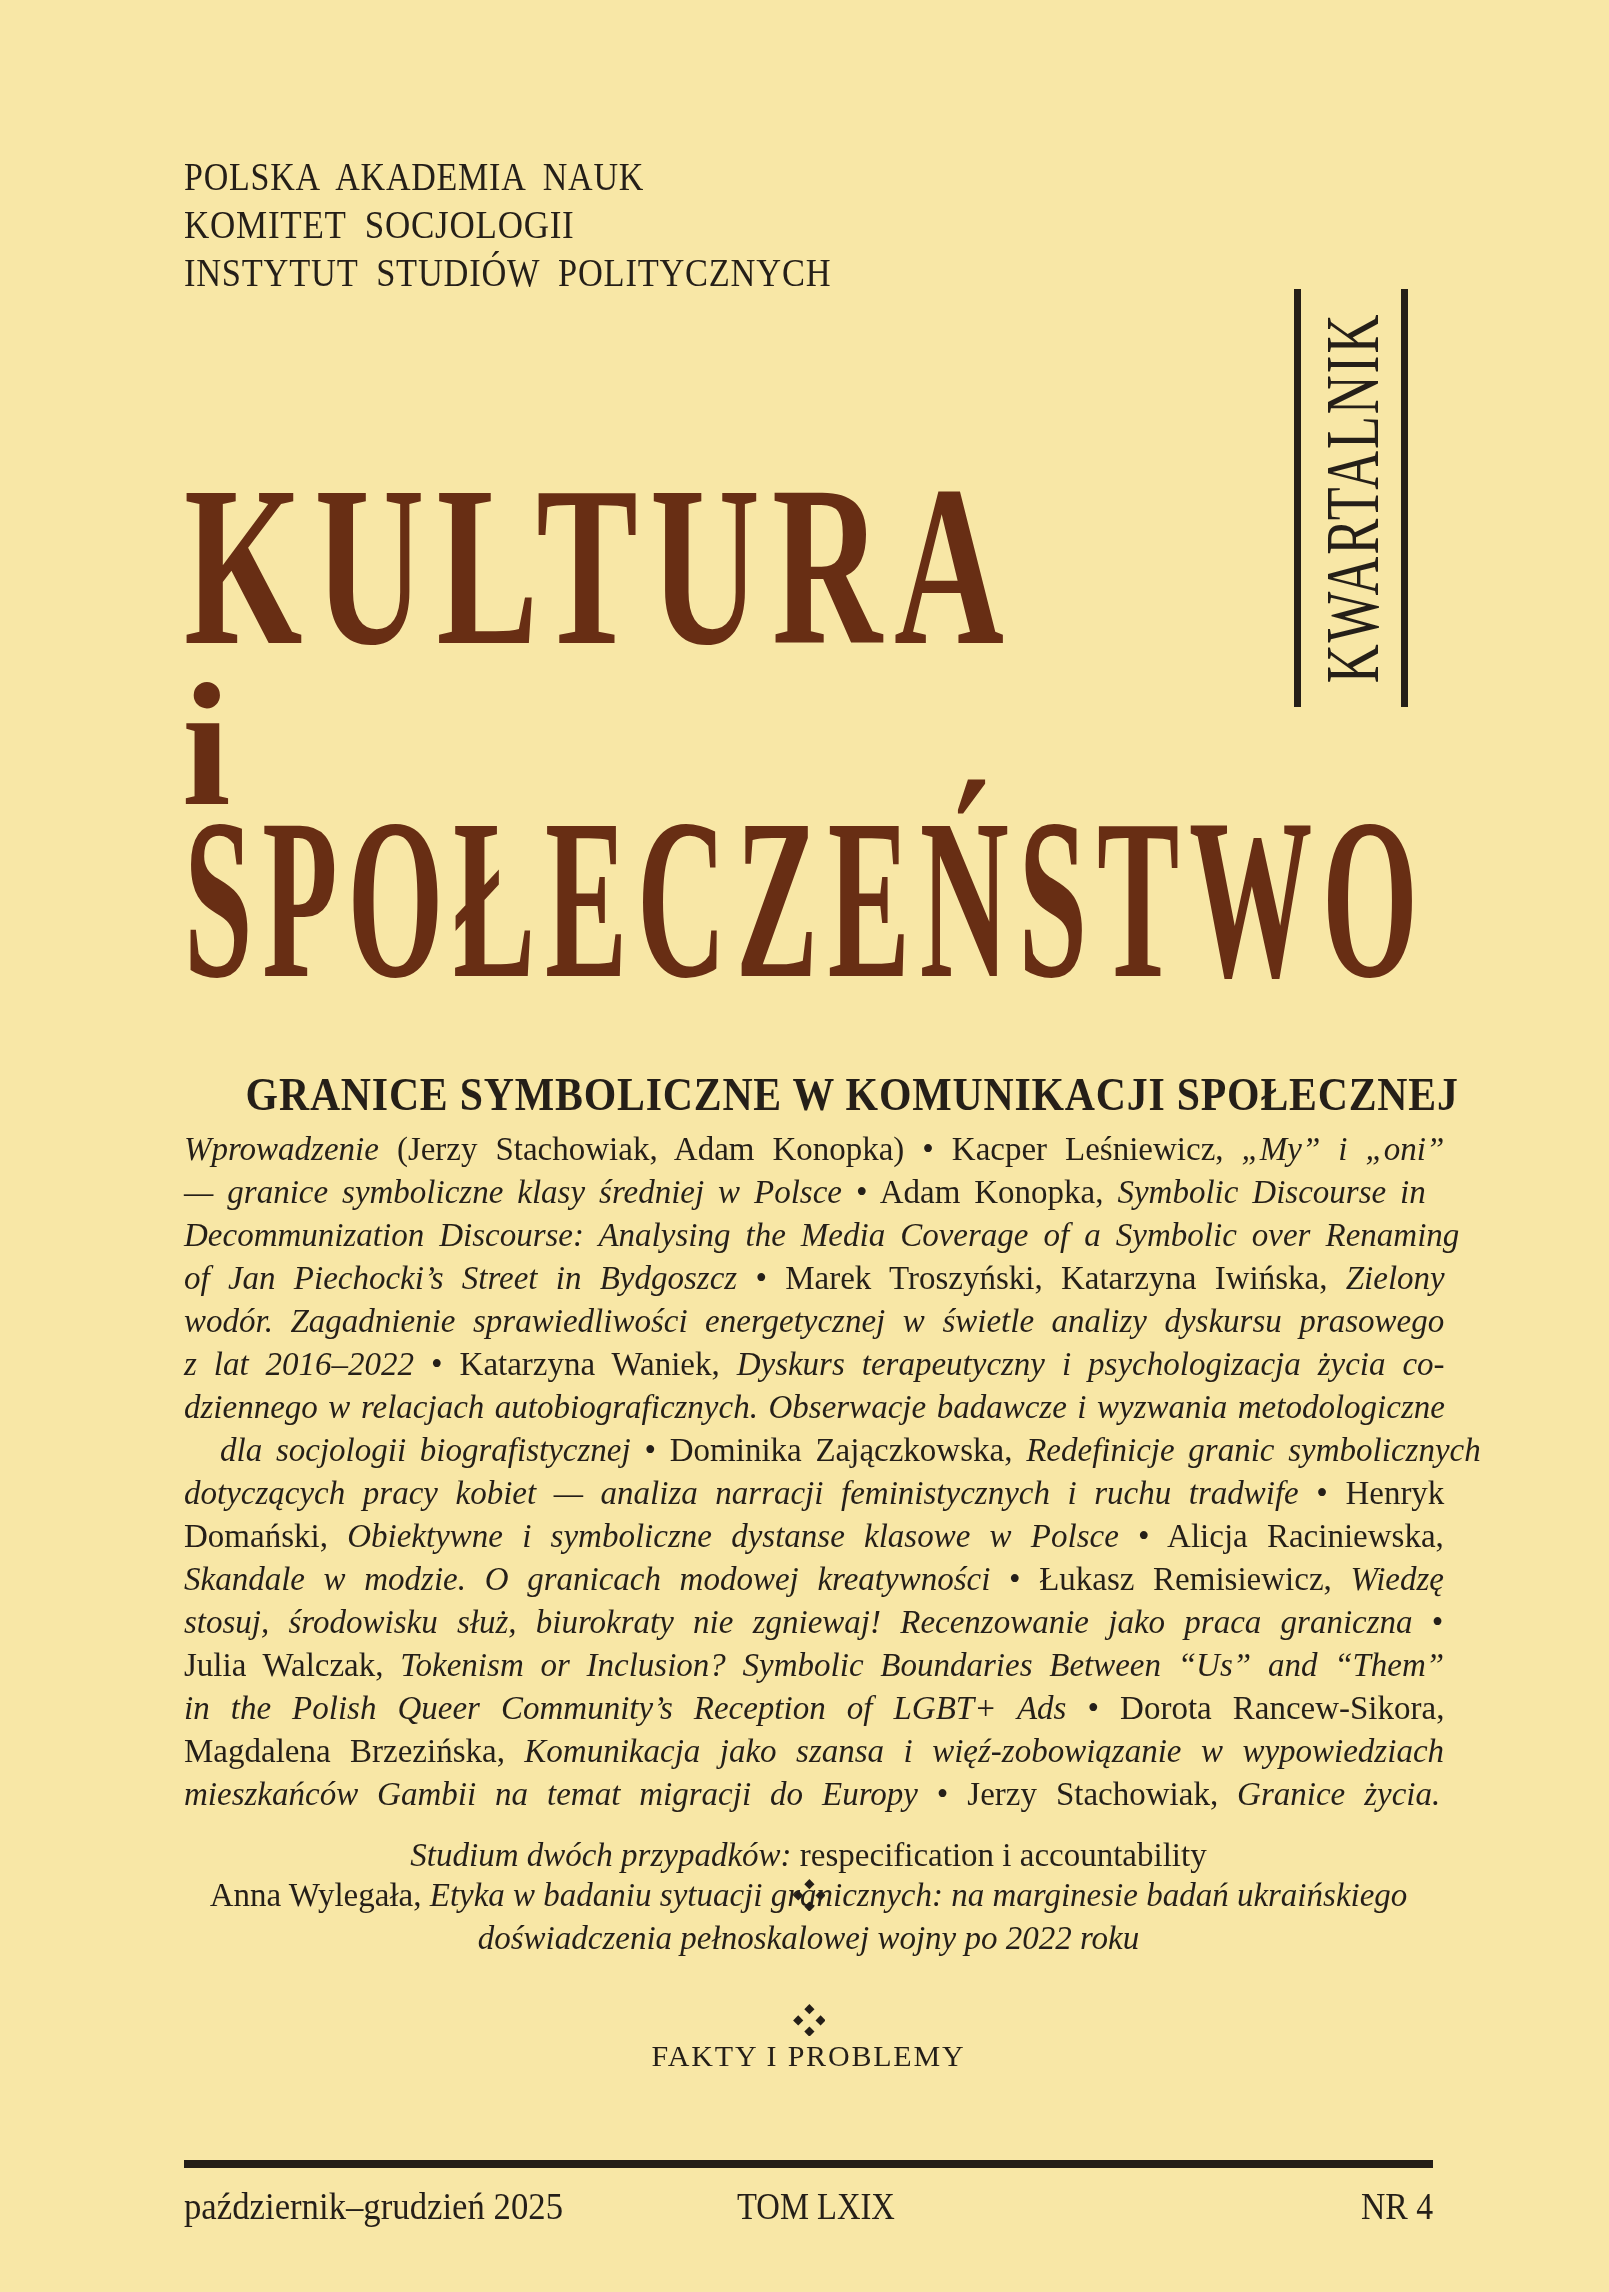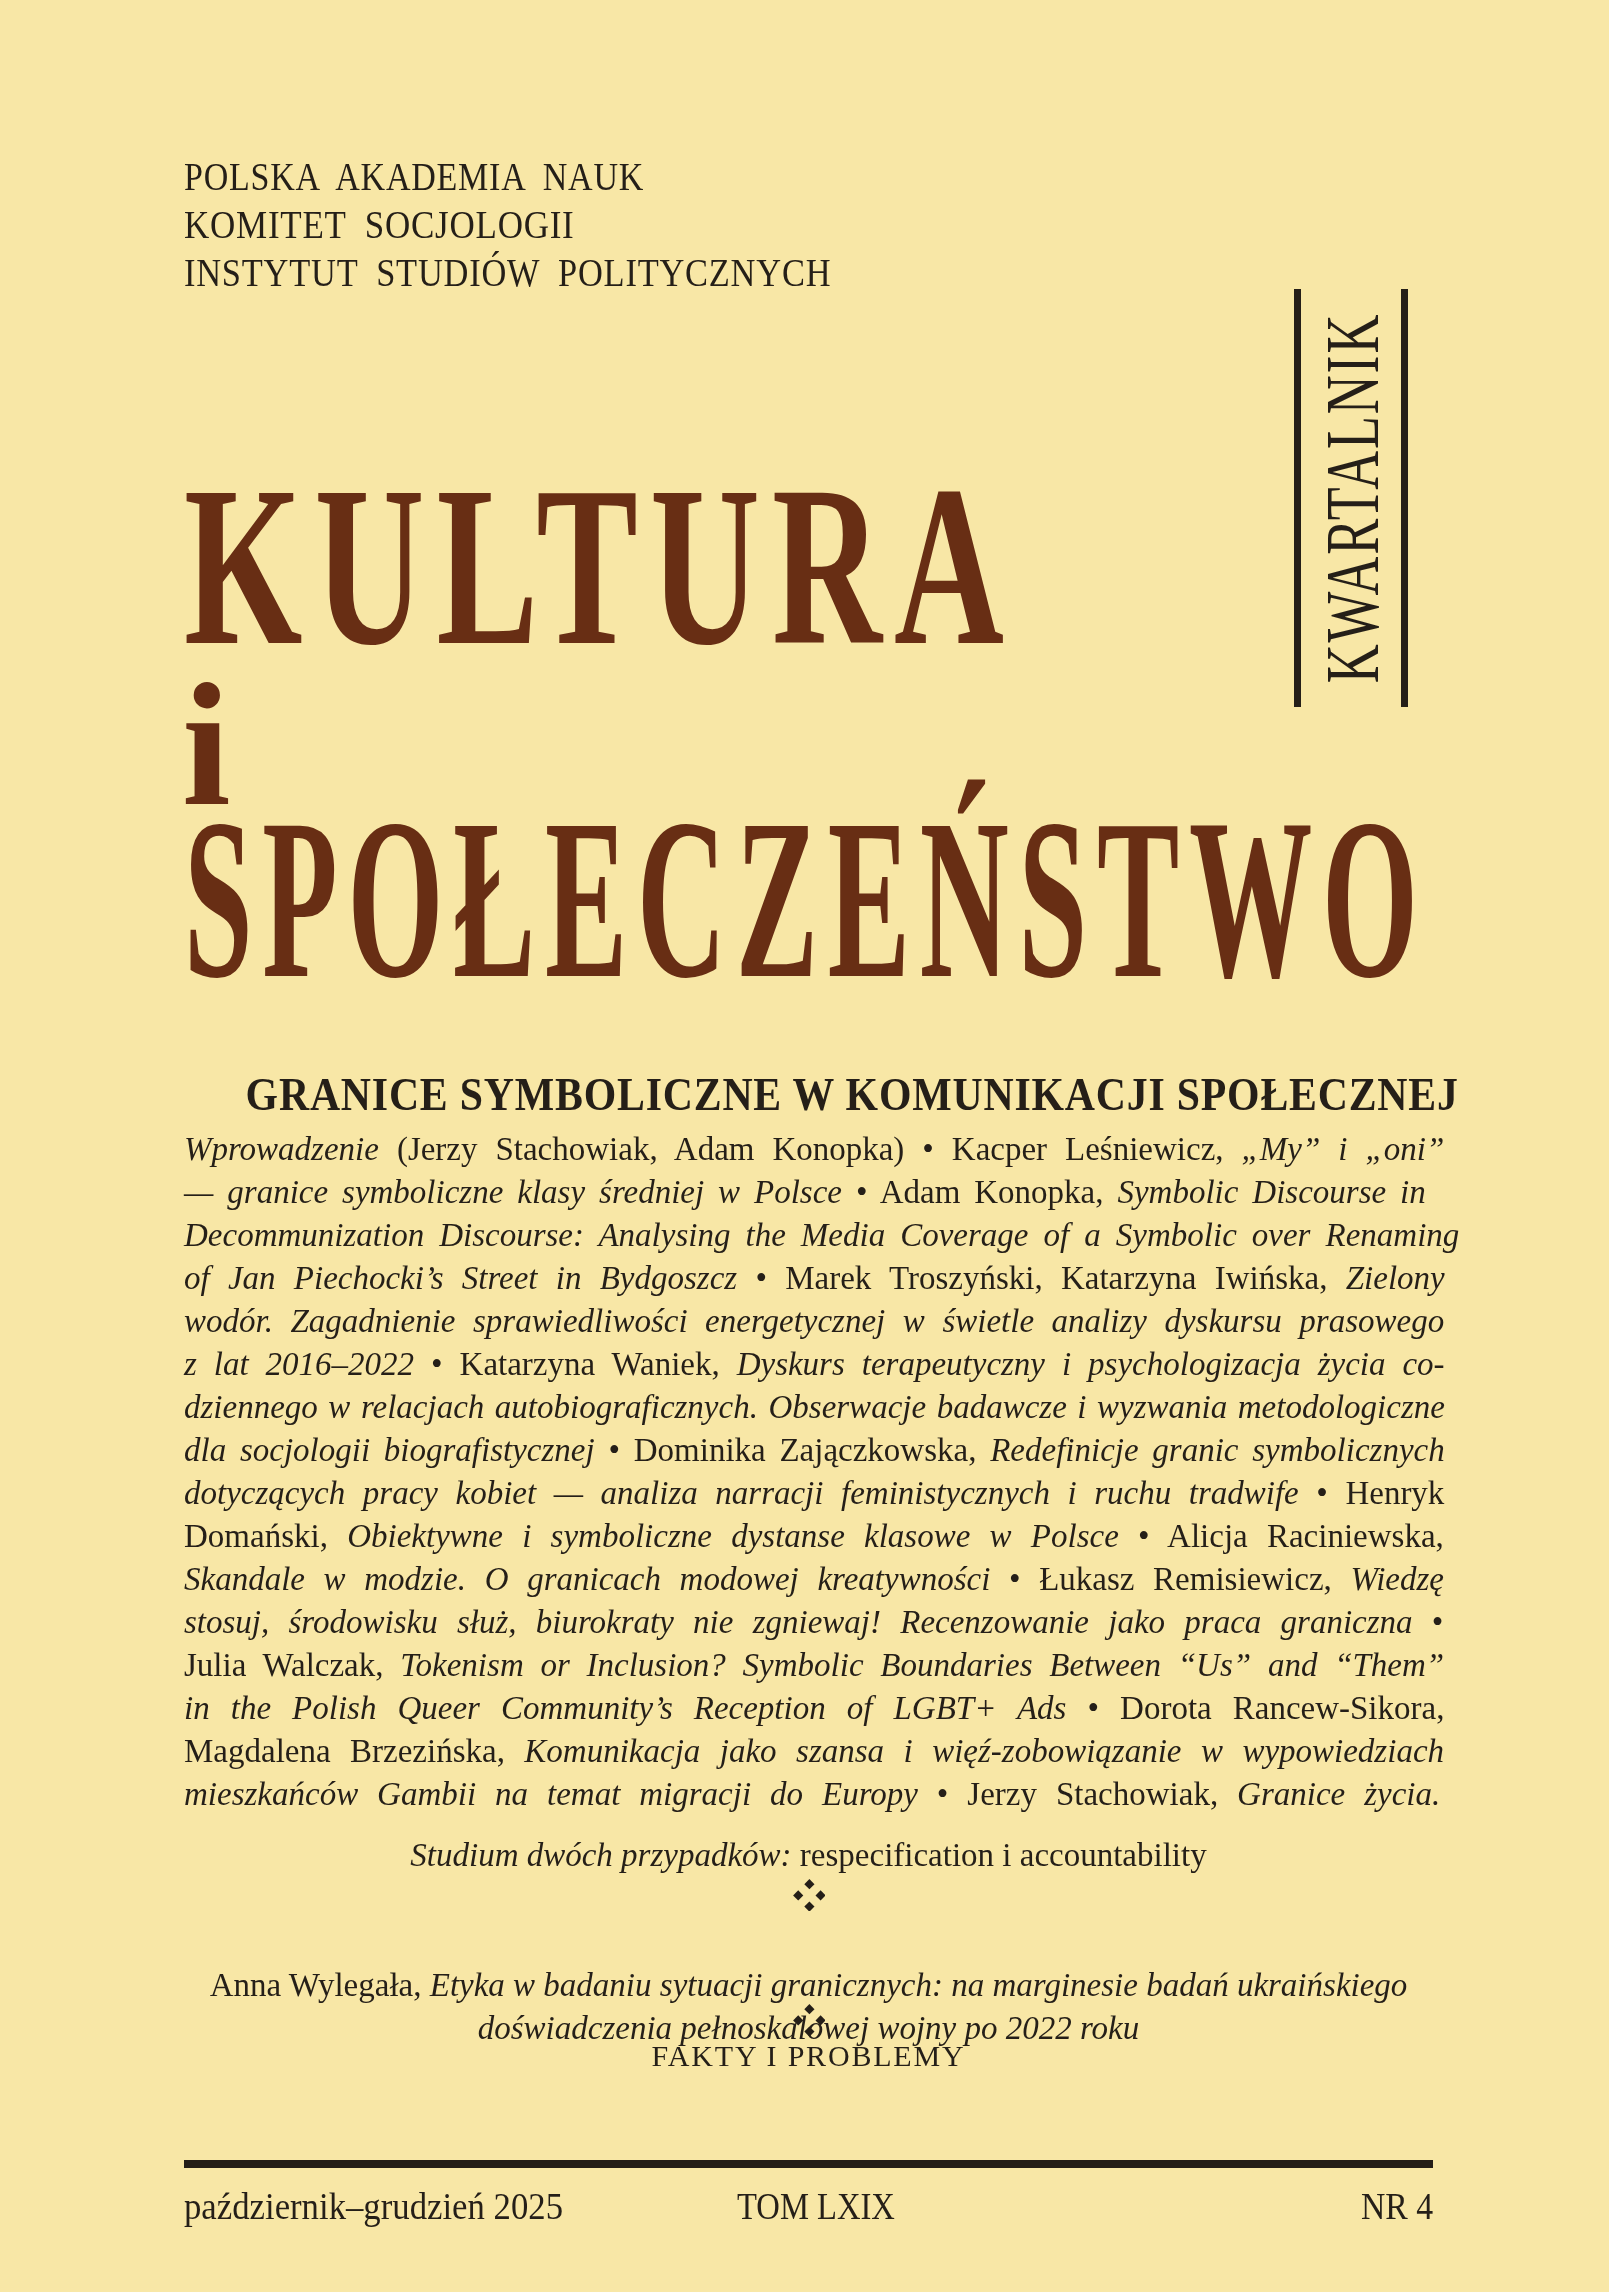--- a/index.html
+++ b/index.html
@@ -47,21 +47,21 @@
   }
   
   .contents{position:absolute;left:184px;top:1128px;width:1249px;font-size:33px;}
   .c-line{display:block;width:max-content;height:43px;line-height:43px;white-space:nowrap;}
   .it{font-style:italic;}
   .c-centered{position:absolute;left:184px;top:1816px;width:1249px;font-size:33px;text-align:center;margin-top:18px;}
   .cc{height:43px;line-height:43px;}
   .sep{position:absolute;left:184px;width:1249px;text-align:center;line-height:0;}
   .sep1{top:1879px;}
   .sep2{top:2004px;}
-  .special{position:absolute;left:184px;top:1964px;width:1249px;font-size:33px;text-align:center;}
+  .special{position:absolute;left:184px;top:1874px;width:1249px;font-size:33px;text-align:center;}
   .section-heading{
     position:absolute;left:184px;top:2033px;width:1249px;text-align:center;
     font-size:30px;line-height:45px;letter-spacing:1.8px;
   }
   
   .rule{position:absolute;left:184px;top:2160px;width:1249px;height:8px;background:var(--ink);}
   .footer{position:absolute;left:184px;top:2185px;width:1249px;height:54px;font-size:37px;}
   .f-left{position:absolute;left:0;top:0;white-space:nowrap;transform-origin:left top;}
   .f-mid{position:absolute;left:553px;top:0;white-space:nowrap;transform-origin:left top;}
   .f-right{position:absolute;right:0;top:0;white-space:nowrap;transform-origin:right top;}
@@ -93,21 +93,21 @@
   </div>
 
   <div class="contents">
       <div class="c-line" style="word-spacing: 9.7px; text-align: center;"><span class="it">Wprowadzenie</span><span> (Jerzy Stachowiak, Adam Konopka) • Kacper Leśniewicz, </span><span class="it">„My” i „oni”</span></div>
       <div class="c-line" style="word-spacing: 5.7px;"><span class="it">— granice symboliczne klasy średniej w Polsce</span><span> • Adam Konopka, </span><span class="it">Symbolic Discourse in</span></div>
       <div class="c-line" style="word-spacing: 6.8px;"><span class="it">Decommunization Discourse: Analysing the Media Coverage of a Symbolic over Renaming</span></div>
       <div class="c-line" style="word-spacing: 10px;"><span class="it">of Jan Piechocki’s Street in Bydgoszcz</span><span> • Marek Troszyński, Katarzyna Iwińska, </span><span class="it">Zielony</span></div>
       <div class="c-line" style="word-spacing: 9.3px;"><span class="it">wodór. Zagadnienie sprawiedliwości energetycznej w świetle analizy dyskursu prasowego</span></div>
       <div class="c-line" style="word-spacing: 8.7px;"><span class="it">z lat 2016–2022</span><span> • Katarzyna Waniek, </span><span class="it">Dyskurs terapeutyczny i psychologizacja życia co-</span></div>
       <div class="c-line" style="word-spacing: 2.3px;"><span class="it">dziennego w relacjach autobiograficznych. Obserwacje badawcze i wyzwania metodologiczne</span></div>
-      <div class="c-line" style="word-spacing: 5.5px;"><span class="it">dla socjologii biografistycznej</span><span> • Dominika Zajączkowska, </span><span class="it">Redefinicje granic symbolicznych</span></div>
+      <div class="c-line" style="word-spacing: 5.5px; margin-left: 36px;"><span class="it">dla socjologii biografistycznej</span><span> • Dominika Zajączkowska, </span><span class="it">Redefinicje granic symbolicznych</span></div>
       <div class="c-line" style="word-spacing: 9.3px;"><span class="it">dotyczących pracy kobiet — analiza narracji feministycznych i ruchu tradwife</span><span> • Henryk</span></div>
       <div class="c-line" style="word-spacing: 11px;"><span>Domański, </span><span class="it">Obiektywne i symboliczne dystanse klasowe w Polsce</span><span> • Alicja Raciniewska,</span></div>
       <div class="c-line" style="word-spacing: 10.4px;"><span class="it">Skandale w modzie. O granicach modowej kreatywności</span><span> • Łukasz Remisiewicz, </span><span class="it">Wiedzę</span></div>
       <div class="c-line" style="word-spacing: 11px; text-align: right;"><span class="it">stosuj, środowisku służ, biurokraty nie zgniewaj! Recenzowanie jako praca graniczna</span><span> •</span></div>
       <div class="c-line" style="word-spacing: 8.5px;"><span>Julia Walczak, </span><span class="it">Tokenism or Inclusion? Symbolic Boundaries Between “Us” and “Them”</span></div>
       <div class="c-line" style="word-spacing: 12.8px;"><span class="it">in the Polish Queer Community’s Reception of LGBT+ Ads</span><span> • Dorota Rancew-Sikora,</span></div>
       <div class="c-line" style="word-spacing: 11.2px;"><span>Magdalena Brzezińska, </span><span class="it">Komunikacja jako szansa i więź-zobowiązanie w wypowiedziach</span></div>
       <div class="c-line" style="word-spacing: 10.7px;"><span class="it">mieszkańców Gambii na temat migracji do Europy</span><span> • Jerzy Stachowiak, </span><span class="it">Granice życia.</span></div>
     </div>
 

